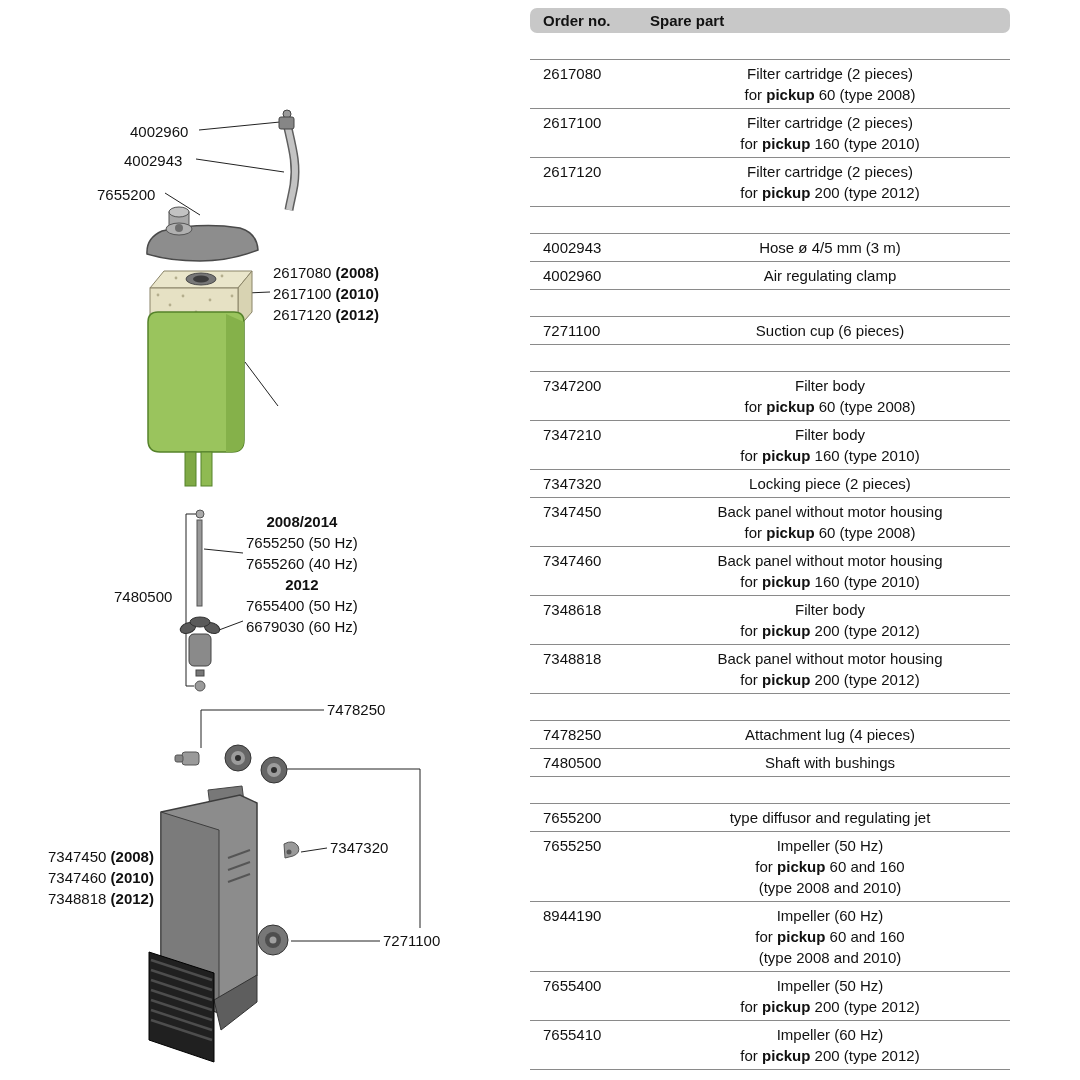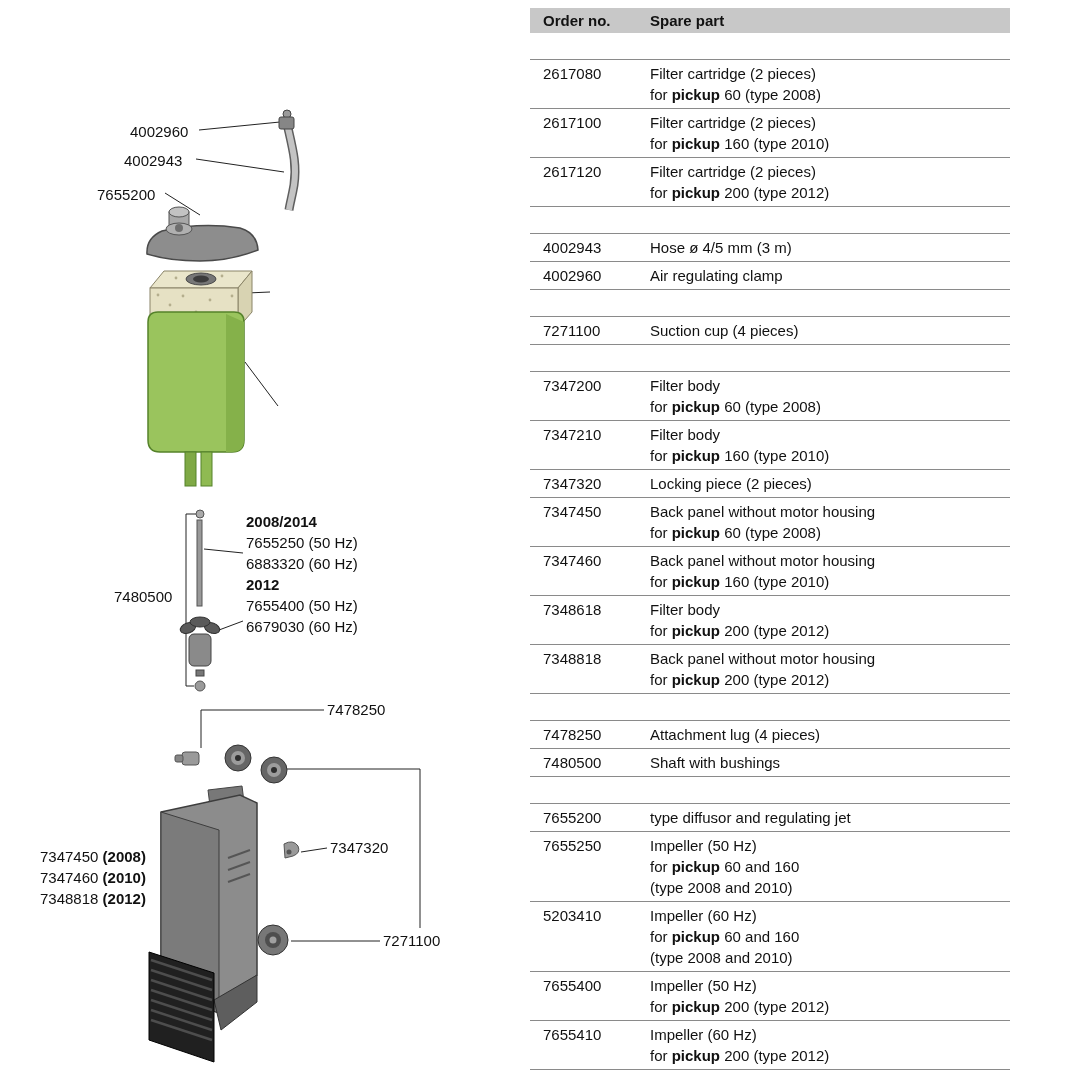--- a/index.html
+++ b/index.html
@@ -2,41 +2,41 @@
 <html><head>
 <meta charset="utf-8">
 <style>
   html,body{margin:0;padding:0;background:#ffffff;}
   #page{position:relative;width:1080px;height:1080px;background:#ffffff;overflow:hidden;
         font-family:"Liberation Sans", sans-serif;color:#111;}
 
   
   #parts-table{position:absolute;left:530px;top:8px;width:480px;font-size:15px;}
   .thead{display:grid;grid-template-columns:107px 1fr;background:#c8c8c8;
-         padding:4px 0 4px 13px;font-weight:bold;margin-bottom:26px;}
+         padding:4px 0 4px 13px;font-weight:bold;margin-bottom:26px;border-radius:7px;}
   .tgroup{border-bottom:1px solid #8a8a8a;margin-bottom:26px;}
   .trow{display:grid;grid-template-columns:107px 1fr;border-top:1px solid #8a8a8a;
         padding:3px 0 3px 13px;}
-  .tline{line-height:21px;}
+  .tline{line-height:21px;text-align:center;}
   .ocol{line-height:21px;}
   .b{font-weight:bold;}
 
   
   #diagram{position:absolute;left:0;top:0;width:530px;height:1080px;}
   #diagram svg{position:absolute;left:0;top:0;}
   .dlabel{position:absolute;font-size:15px;line-height:21px;white-space:nowrap;}
   #lbl-hose-clamp{left:130px;top:121px;}
   #lbl-hose{left:124px;top:150px;}
   #lbl-lid{left:97px;top:184px;}
   #lbl-cartridge{left:273px;top:262px;}
   #lbl-filter-body{left:280px;top:396px;}
   #lbl-impeller{left:246px;top:511px;}
   #lbl-shaft{left:114px;top:586px;}
   #lbl-attachment-lug{left:327px;top:699px;}
-  #lbl-back-panel{left:40px;top:846px;}
+  #lbl-back-panel{left:48px;top:846px;}
   #lbl-locking-piece{left:330px;top:837px;}
   #lbl-suction-cup{left:383px;top:930px;}
 </style>
 </head>
 <body>
 
 <div id="page">
 
   <div id="diagram">
     <svg width="530" height="1080" viewBox="0 0 530 1080">
@@ -167,24 +167,29 @@
 
     <div class="dlabel" id="lbl-hose-clamp">
         <div class="tline"><span>4002960</span></div>
       </div>
     <div class="dlabel" id="lbl-hose">
         <div class="tline"><span>4002943</span></div>
       </div>
     <div class="dlabel" id="lbl-lid">
         <div class="tline"><span>7655200</span></div>
       </div>
+    <div class="dlabel" id="lbl-cartridge">
+        <div class="tline"><span>2617080 </span><span class="b">(2008)</span></div>
+        <div class="tline"><span>2617100 </span><span class="b">(2010)</span></div>
+        <div class="tline"><span>2617120 </span><span class="b">(2012)</span></div>
+      </div>
     <div class="dlabel" id="lbl-impeller">
         <div class="tline"><span class="b">2008/2014</span></div>
         <div class="tline"><span>7655250 (50 Hz)</span></div>
-        <div class="tline"><span>6883320 (60 Hz)</span></div>
+        <div class="tline"><span>7655260 (40 Hz)</span></div>
         <div class="tline"><span class="b">2012</span></div>
         <div class="tline"><span>7655400 (50 Hz)</span></div>
         <div class="tline"><span>6679030 (60 Hz)</span></div>
       </div>
     <div class="dlabel" id="lbl-shaft">
         <div class="tline"><span>7480500</span></div>
       </div>
     <div class="dlabel" id="lbl-attachment-lug">
         <div class="tline"><span>7478250</span></div>
       </div>
@@ -241,21 +246,21 @@
             <div class="ocol">4002960</div>
             <div class="dcol">
               <div class="tline"><span>Air regulating clamp</span></div>
             </div>
           </div>
         </div>
         <div class="tgroup">
           <div class="trow">
             <div class="ocol">7271100</div>
             <div class="dcol">
-              <div class="tline"><span>Suction cup (4 pieces)</span></div>
+              <div class="tline"><span>Suction cup (6 pieces)</span></div>
             </div>
           </div>
         </div>
         <div class="tgroup">
           <div class="trow">
             <div class="ocol">7347200</div>
             <div class="dcol">
               <div class="tline"><span>Filter body</span></div>
               <div class="tline"><span>for </span><span class="b">pickup</span><span> 60 (type 2008)</span></div>
             </div>
@@ -325,21 +330,21 @@
           </div>
           <div class="trow">
             <div class="ocol">7655250</div>
             <div class="dcol">
               <div class="tline"><span>Impeller (50 Hz)</span></div>
               <div class="tline"><span>for </span><span class="b">pickup</span><span> 60 and 160</span></div>
               <div class="tline"><span>(type 2008 and 2010)</span></div>
             </div>
           </div>
           <div class="trow">
-            <div class="ocol">5203410</div>
+            <div class="ocol">8944190</div>
             <div class="dcol">
               <div class="tline"><span>Impeller (60 Hz)</span></div>
               <div class="tline"><span>for </span><span class="b">pickup</span><span> 60 and 160</span></div>
               <div class="tline"><span>(type 2008 and 2010)</span></div>
             </div>
           </div>
           <div class="trow">
             <div class="ocol">7655400</div>
             <div class="dcol">
               <div class="tline"><span>Impeller (50 Hz)</span></div>

